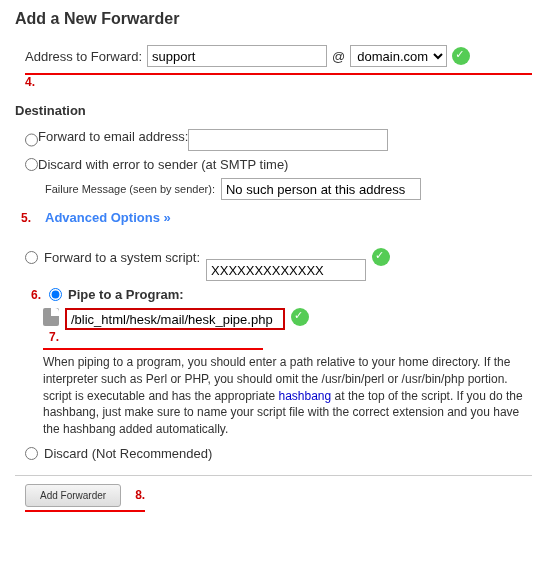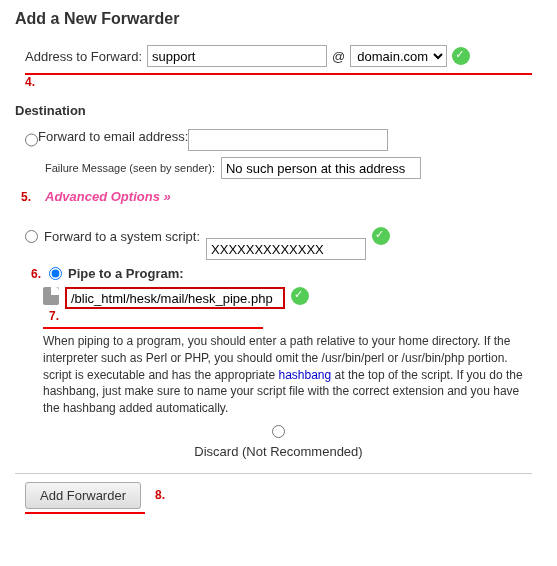--- a/index.html
+++ b/index.html
@@ -105,27 +105,26 @@
       margin-bottom: 6px;
     }
     .failure-label {
       font-size: 11px;
       white-space: nowrap;
     }
     .failure-input {
       width: 200px;
     }
     .advanced-options-link {
-      color: #ec4899;
+      color: #3b82f6;
       font-weight: bold;
       font-size: 13px;
       cursor: pointer;
       text-decoration: none;
       margin-left: 10px;
-      font-style: italic;
     }
     .advanced-section {
       margin-top: 10px;
     }
     .system-account-row {
       display: flex;
       align-items: center;
       gap: 6px;
       margin-left: 10px;
       margin-bottom: 6px;
@@ -170,28 +169,27 @@
       color: #00c;
       text-decoration: none;
       margin-top: 42px;
     }
     .discard-row {
       display: flex;
       align-items: center;
       gap: 6px;
       margin-left: 10px;
       margin-bottom: 14px;
-      flex-direction: column;
     }
     .add-forwarder-btn {
       background: linear-gradient(to bottom, #f5f5f5, #ddd);
       border: 1px solid #aaa;
       border-radius: 3px;
       padding: 5px 14px;
-      font-size: 13px;
+      font-size: 10px;
       cursor: pointer;
       color: #333;
       margin-left: 10px;
     }
     
     .red-underline-container {
       position: relative;
     }
     .red-line {
       display: block;
@@ -240,20 +238,24 @@
 
   <div class="destination-section">
     <div class="section-header">Destination</div>
 
     <div class="radio-row">
       <input type="radio" name="destination" class="selected-radio" style="">
       <span class="radio-label">Forward to email address:</span>
       <input type="text" class="text-input email-dest-input" style="">
     </div>
 
+    <div class="radio-row">
+      <input type="radio" name="destination" style="">
+      <span class="radio-label">Discard with error to sender (at SMTP time)</span>
+    </div>
 
     <div class="failure-row">
       <span class="failure-label">Failure Message (seen by sender):</span>
       <input type="text" class="text-input failure-input" value="No such person at this address" style="">
     </div>
   </div>
 
   <div class="advanced-section">
     <div style="display:flex; align-items:center; margin-bottom:8px;">
       <span class="annotation-num" style="color:#c00; font-weight:bold; margin-right:4px;">5.</span>

